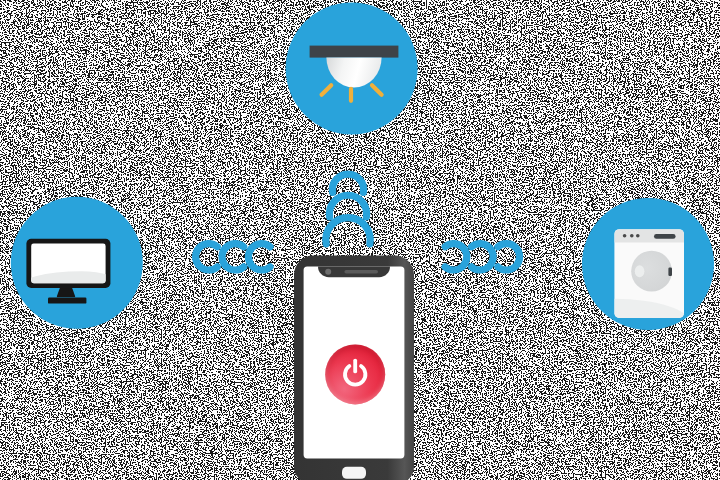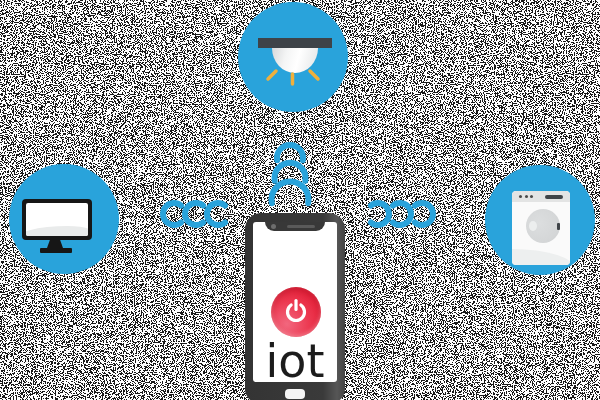--- a/index.html
+++ b/index.html
@@ -166,18 +166,17 @@
         <span class="speaker"></span>
       </div>
       <div class="power-btn">
         <svg width="26" height="26">
           <g fill="none" stroke-width="3.2" stroke-linecap="round" stroke="#ffffff">
             <path d="M 8.13 7.04 A 8.5 8.5 0 1 0 17.87 7.04"></path>
             <line x1="13" y1="2.5" x2="13" y2="11.5"></line>
           </g>
         </svg>
       </div>
-      <div class="iot-label">iot</div>
     </div>
     <div class="home-btn"></div>
   </div>
 
 </div>
 
 </body></html>

